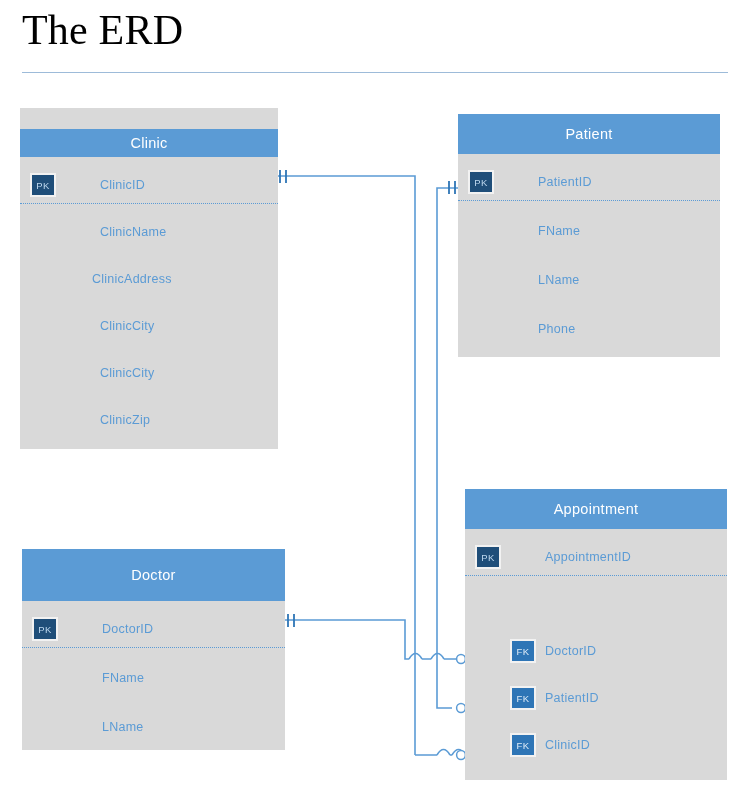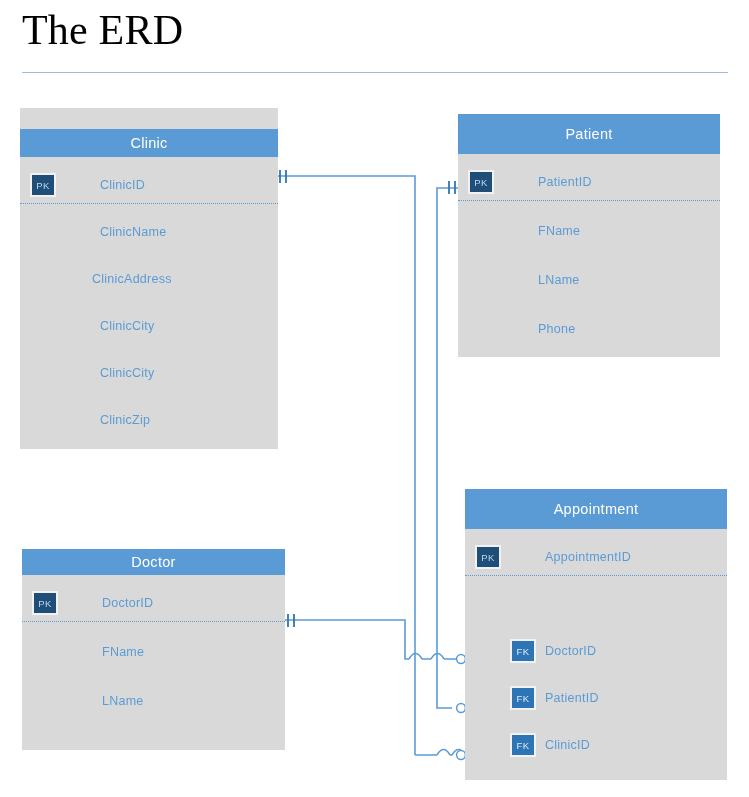--- a/index.html
+++ b/index.html
@@ -191,21 +191,21 @@
         </div>
         <div class="attr-row" style="top: 114px;">
           <span class="attr-label" style="left: 80px;">LName</span>
         </div>
         <div class="attr-row" style="top: 163px;">
           <span class="attr-label" style="left: 80px;">Phone</span>
         </div>
       </div>
     </div>
     <div class="entity" style="left: 22px; top: 549px; width: 263px; height: 201px;">
-      <div class="entity-header" style="height: 26px;">Doctor</div>
+      <div class="entity-header" style="height: 52px;">Doctor</div>
       <div class="entity-body" style="height: 160px;">
         <div class="attr-row" style="top: 16px;">
           <span class="badge pk" style="left: 10px;">PK</span>
           <span class="attr-label" style="left: 80px;">DoctorID</span>
         </div>
         <div class="separator" style="top: 46px;"></div>
         <div class="attr-row" style="top: 65px;">
           <span class="attr-label" style="left: 80px;">FName</span>
         </div>
         <div class="attr-row" style="top: 114px;">

